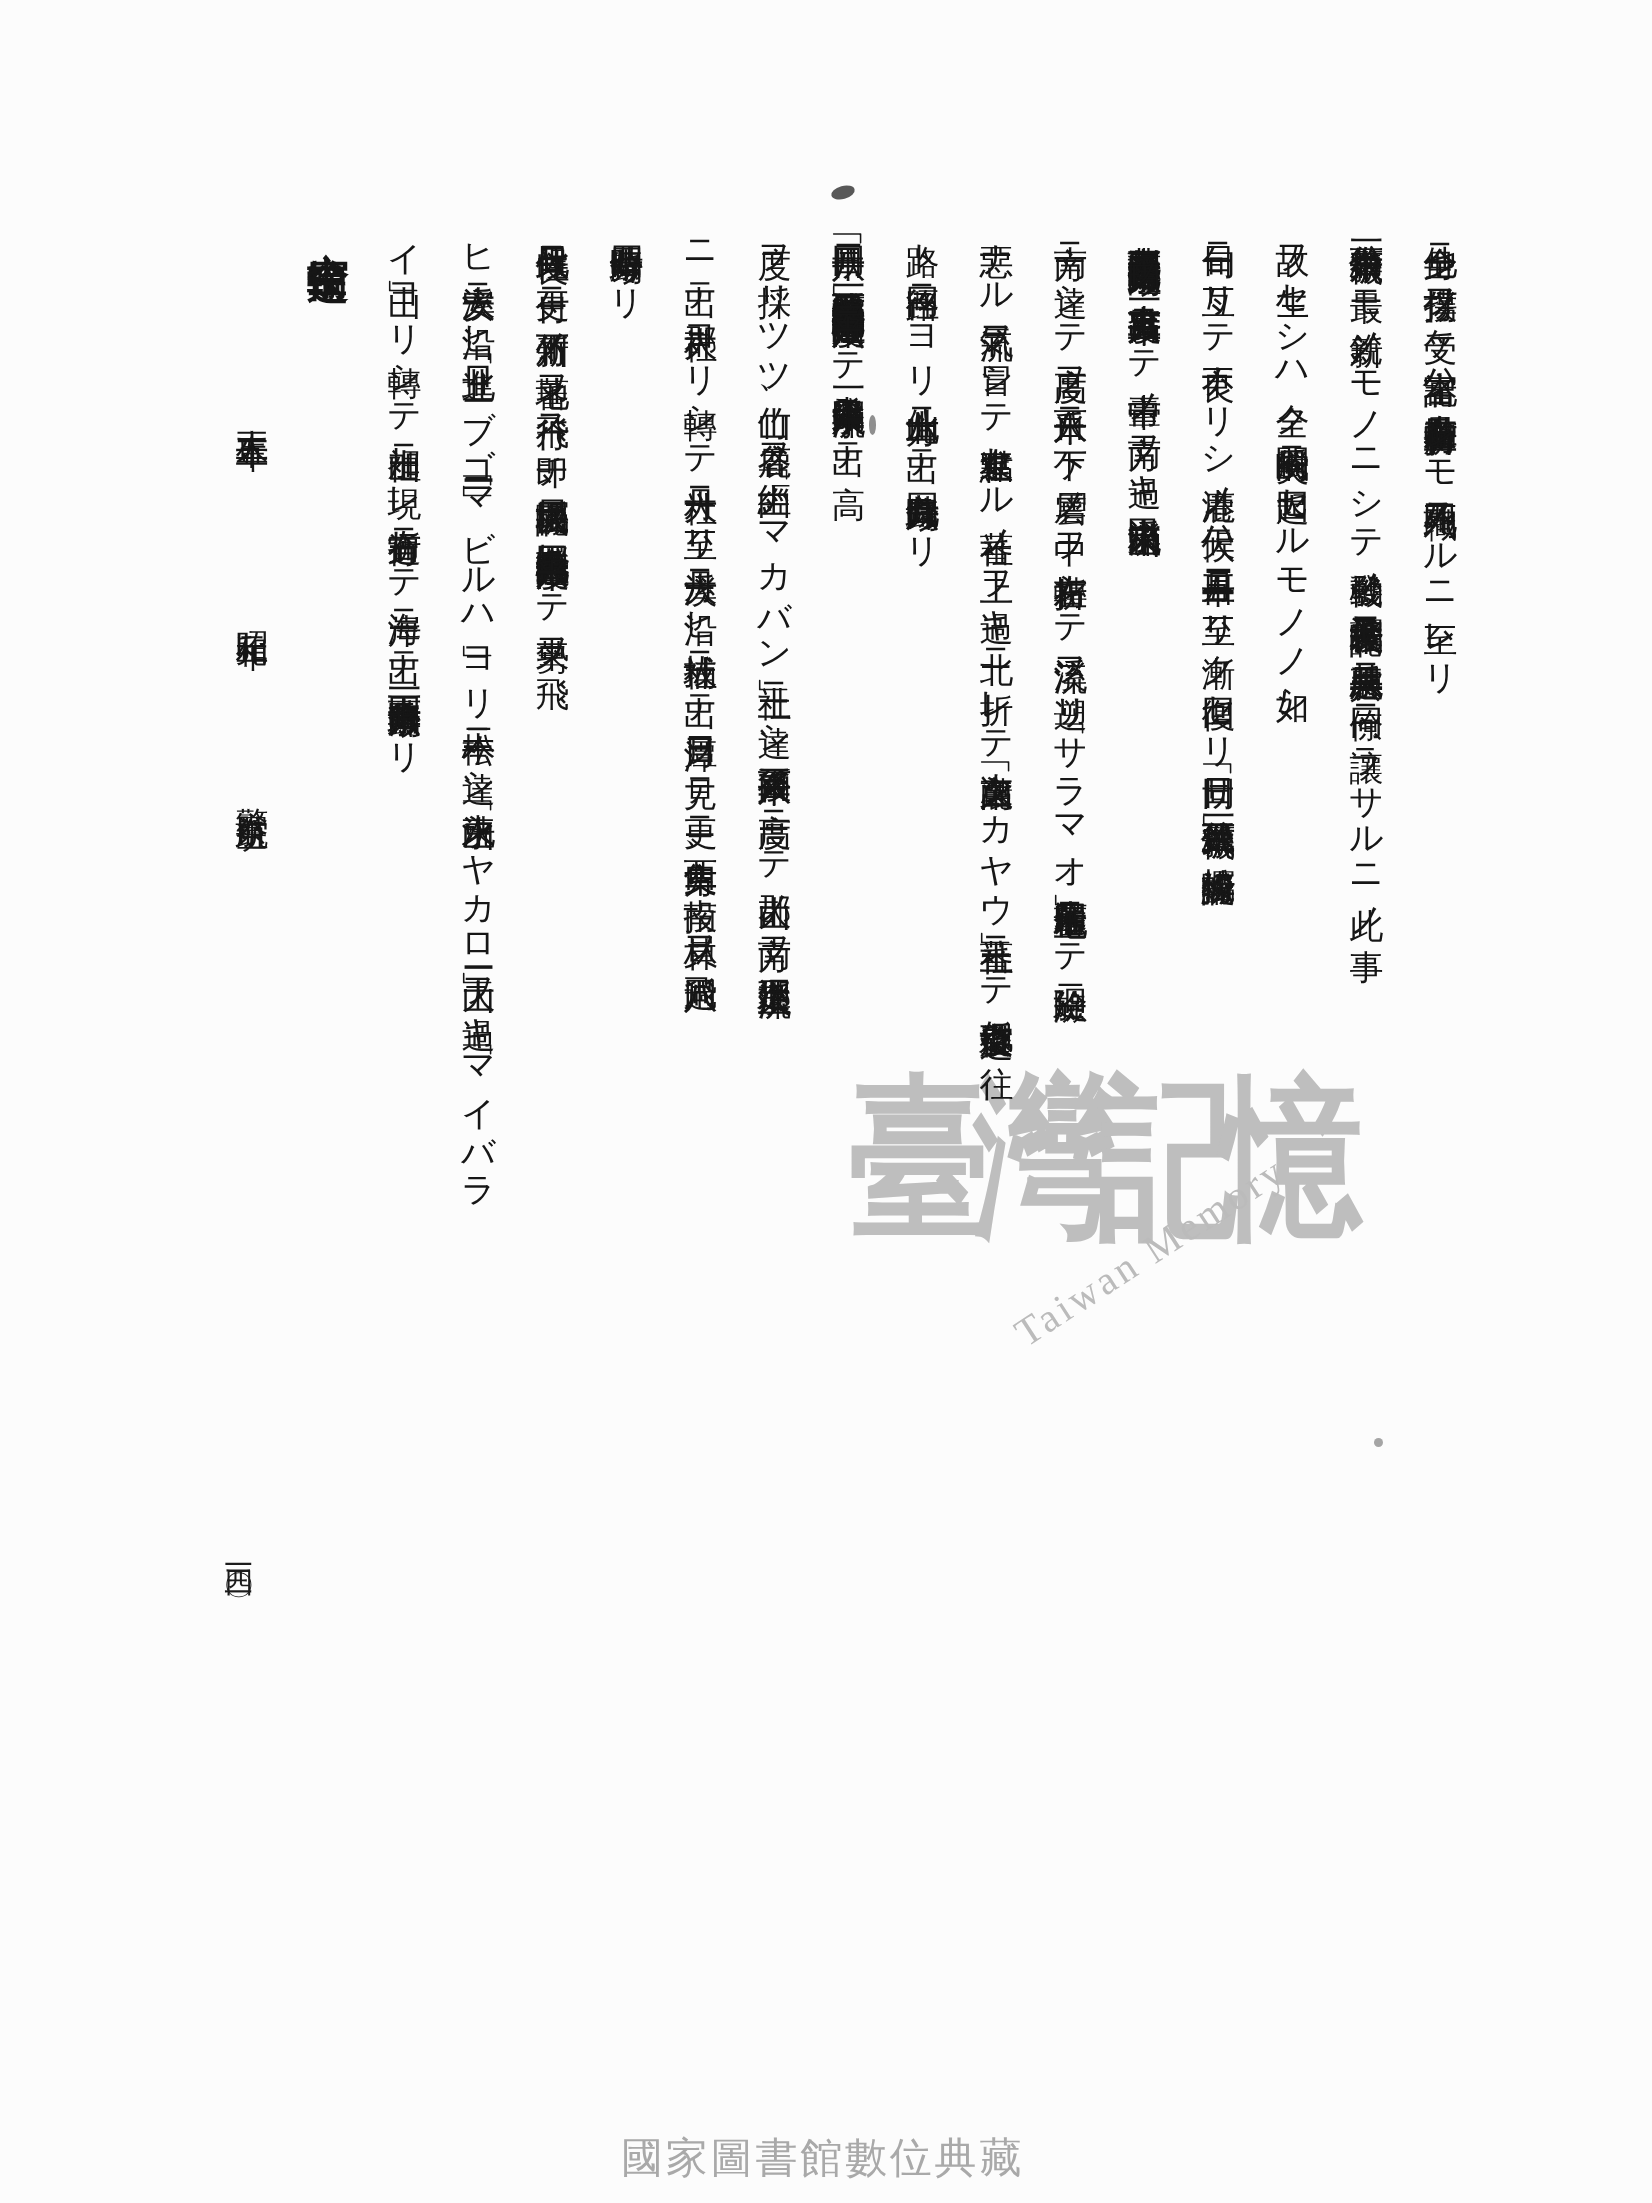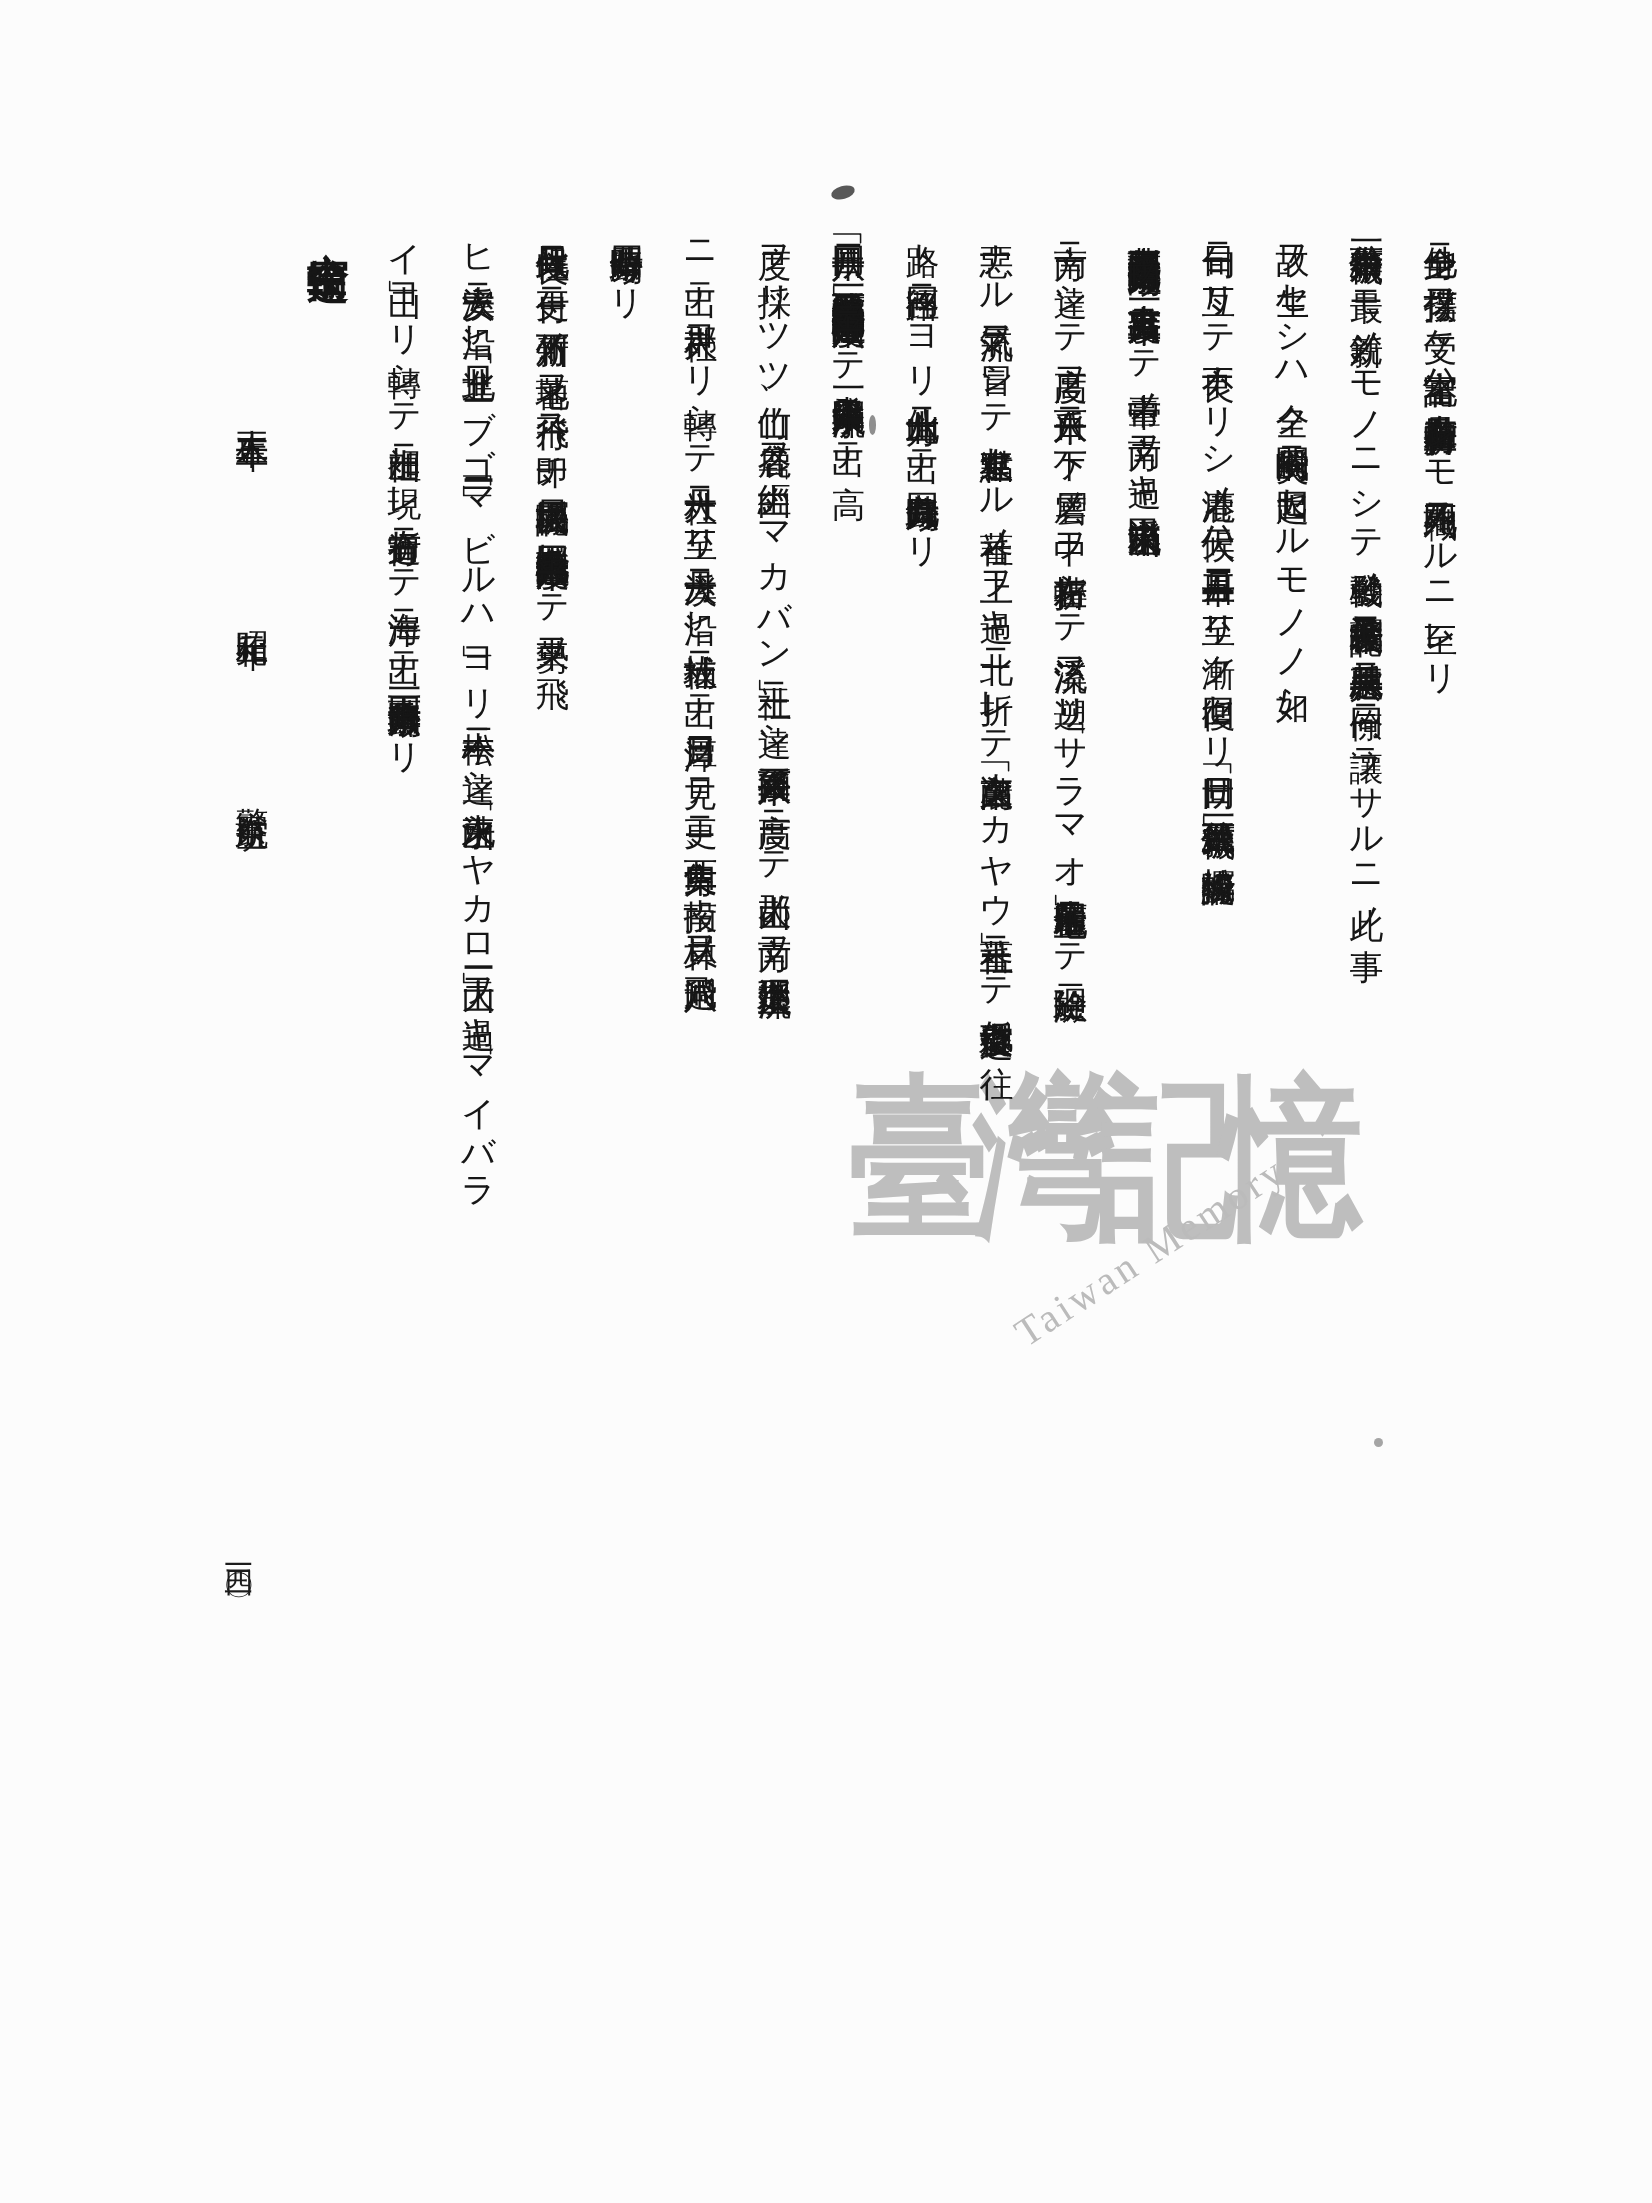--- a/index.html
+++ b/index.html
@@ -130,19 +130,20 @@
     <div class="col heading">空中輸送</div>
     <div class="col dateline">
       <span class="dl-1">大正十五年</span>
       <span class="dl-2">昭和元年</span>
       <span class="dl-3">警察航空班</span>
     </div>
   </div>
 
   <div class="page-number">一〇四三</div>
 
+  <div class="footer">國家圖書館數位典藏</div>
 
   <div class="speck s1"></div>
   <div class="speck s2"></div>
   <div class="speck s3"></div>
 
 </div>
 
 
 </body></html>

